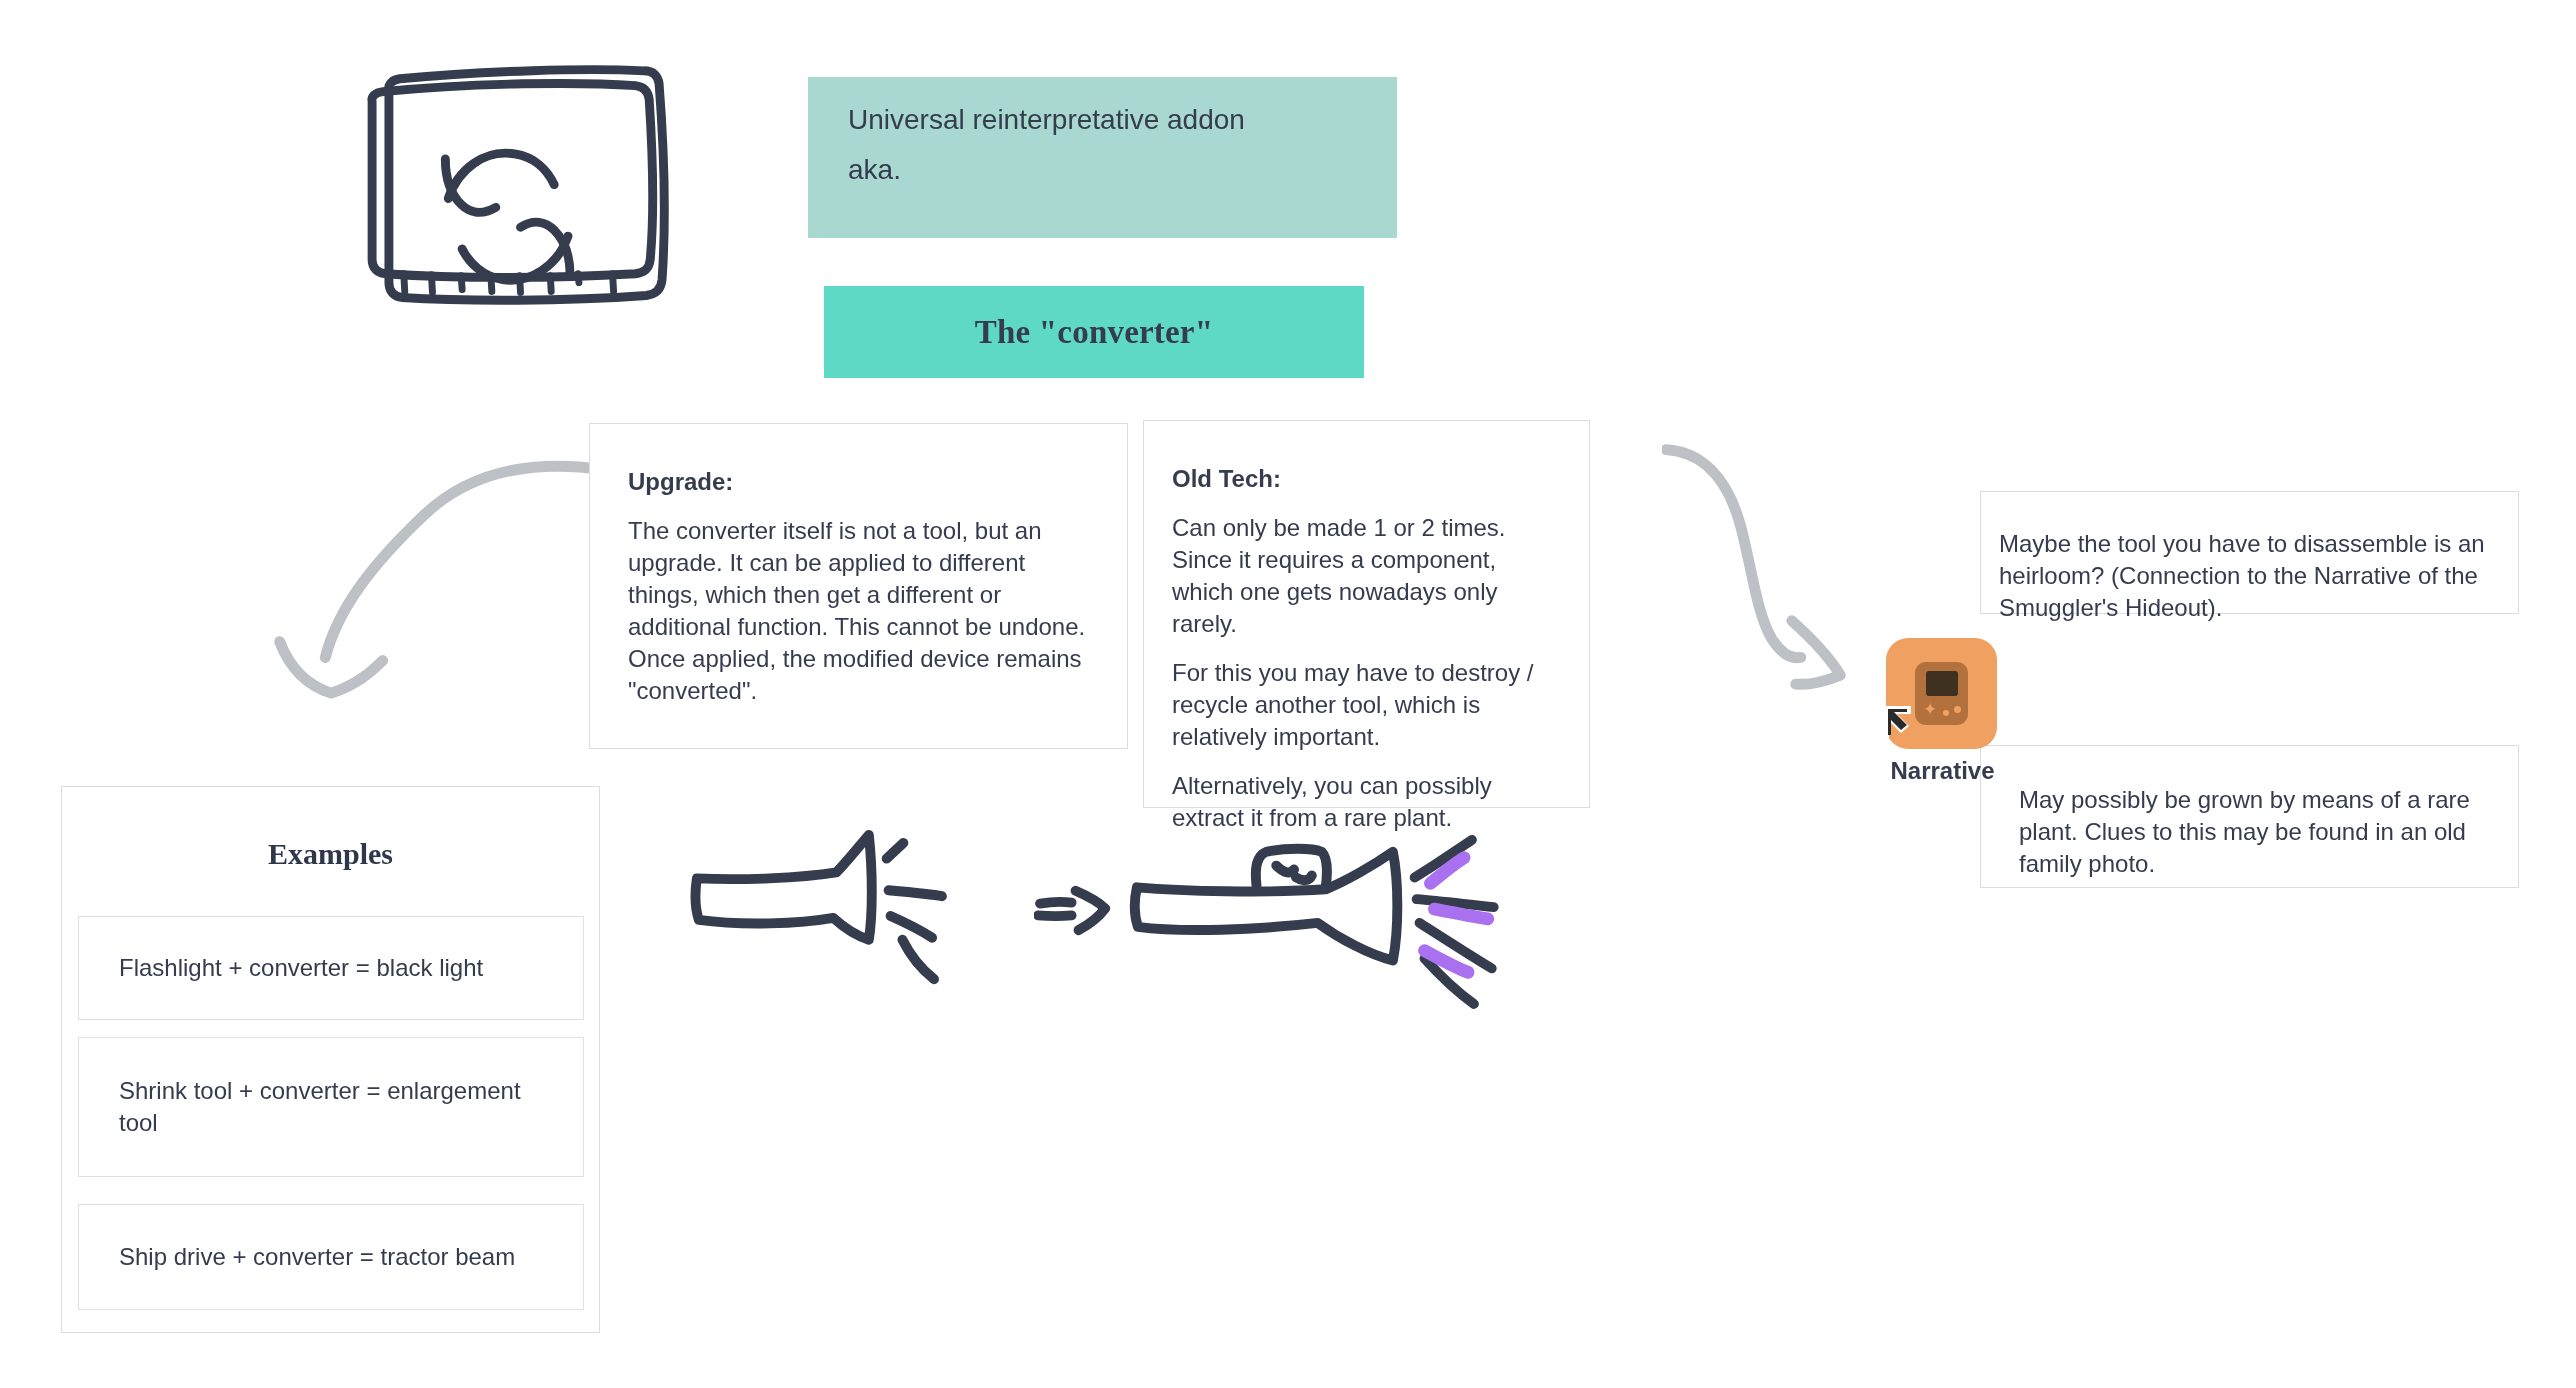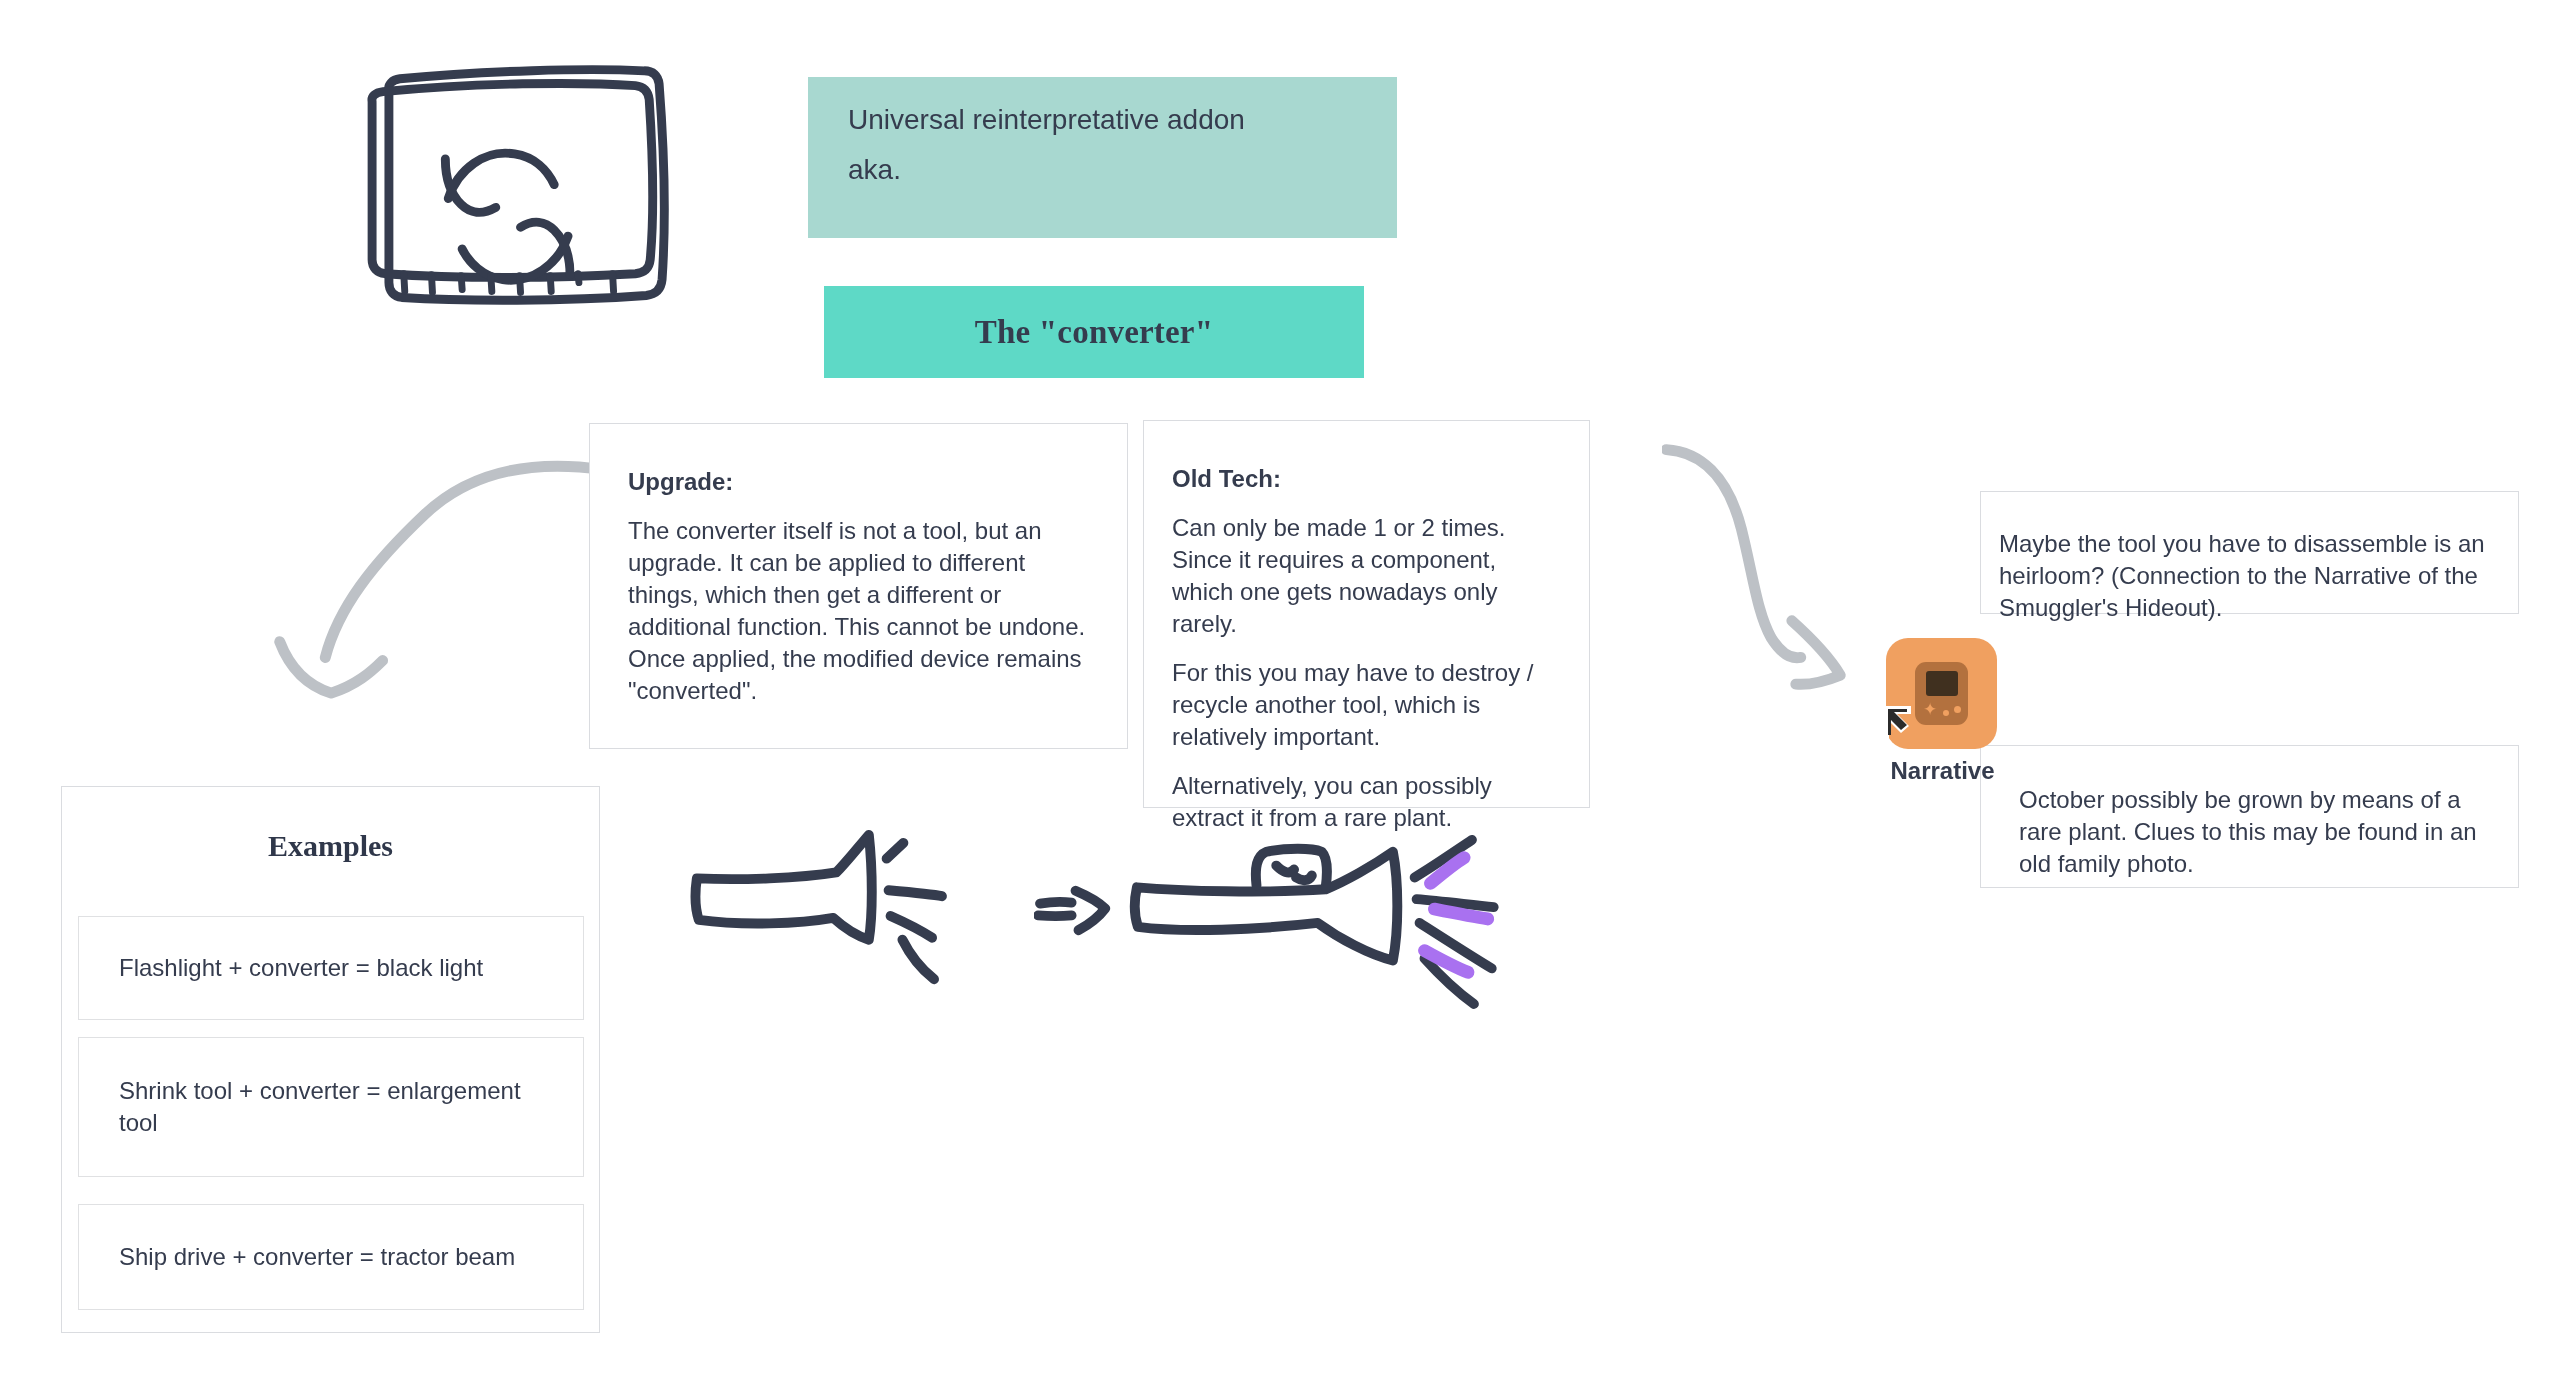--- a/index.html
+++ b/index.html
@@ -140,21 +140,21 @@
     white-space: nowrap;
   }
 
   
   #examples-panel {
     position: absolute;
     left: 61px; top: 786px; width: 539px; height: 547px;
     box-sizing: border-box;
     background: #ffffff;
     border: 1px solid #dadce0;
-    padding: 0;
+    padding: 8px;
   }
   #examples-title {
     font-family: "Liberation Serif", serif;
     font-weight: bold;
     font-size: 30px;
     color: #2f374a;
     text-align: center;
     margin-top: 42px;
   }
   .example-item {
@@ -286,21 +286,21 @@
     <p>Can only be made 1 or 2 times. Since it requires a component, which one gets nowadays only rarely.</p>
     <p>For this you may have to destroy / recycle another tool, which is relatively important.</p>
     <p>Alternatively, you can possibly extract it from a rare plant.</p>
   </div>
 
   <div class="card" id="card-heirloom">
     <p>Maybe the tool you have to disassemble is an heirloom? (Connection to the Narrative of the Smuggler's Hideout).</p>
   </div>
 
   <div class="card" id="card-plant">
-    <p>October possibly be grown by means of a rare plant. Clues to this may be found in an old family photo.</p>
+    <p>May possibly be grown by means of a rare plant. Clues to this may be found in an old family photo.</p>
   </div>
 
   <div id="narrative-node">
     <div id="narrative-tile">
       <div class="gb">
         <div class="screen"></div>
         <div class="dpad">✦</div>
         <div class="btn1"></div>
         <div class="btn2"></div>
       </div>

